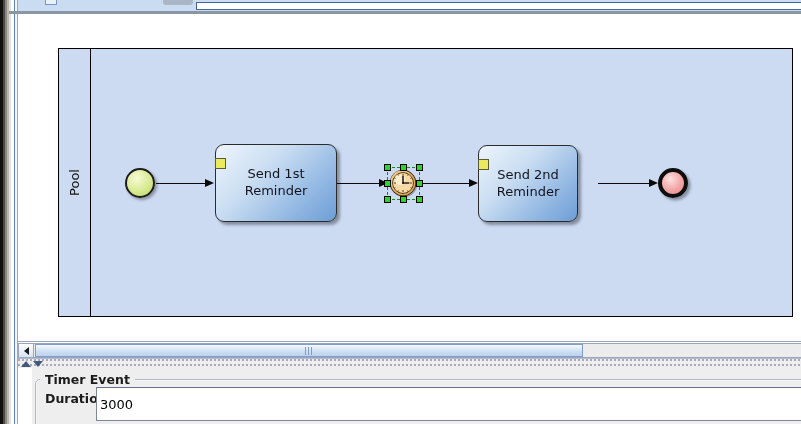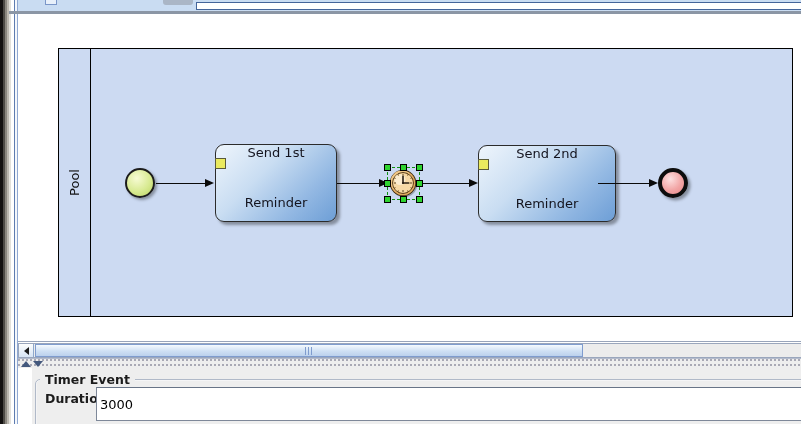--- a/index.html
+++ b/index.html
@@ -32,24 +32,24 @@
     background:radial-gradient(circle at 38% 32%,#f7fbd4,var(--start_event_fill,#d8ea92) 55%,#bdd666 95%);
     box-shadow:2px 2px 3px rgba(0,0,0,.35);}
   .end-event{position:absolute;left:640px;top:154px;width:30px;height:30px;border-radius:50%;
     border:4px solid #0d0d0d;box-sizing:border-box;
     background:radial-gradient(circle at 38% 32%,#fde0e0,var(--end_event_fill,#f2a5a5) 55%,#e88b8b 95%);
     box-shadow:2.5px 2.5px 3px rgba(0,0,0,.35);}
 
   .task{position:absolute;width:122px;height:78px;border-radius:9px;border:1px solid var(--task_border,#2b2b2b);box-sizing:border-box;
     background:linear-gradient(135deg,var(--task_gradient_top,#eef5fc) 0%,#c9ddf2 38%,#94b9e3 72%,var(--task_gradient_bottom,#6d9ed6) 100%);
     box-shadow:3px 3px 3px rgba(0,0,0,.35);
-    display:flex;flex-direction:column;align-items:center;justify-content:flex-start;
-    font-size:13px;line-height:1.3;color:#14141e;text-align:center;gap:33px;}
+    display:flex;flex-direction:column;align-items:center;justify-content:center;
+    font-size:13px;line-height:1.3;color:#14141e;text-align:center;}
   .task1{left:197px;top:130px;}
-  .task2{left:460px;top:131px;width:138px;height:77px;}
+  .task2{left:460px;top:131px;width:100px;height:77px;}
   .task-marker{position:absolute;left:-1px;top:13px;width:11px;height:11px;background:#eaea5e;border:1px solid #5a5a3a;box-sizing:border-box;}
 
   .flow{position:absolute;height:9px;}
   .flow .line{position:absolute;left:0;top:3.6px;height:1.6px;background:#0a0a0a;}
   .flow .head{position:absolute;top:0;width:0;height:0;border-top:4.5px solid transparent;border-bottom:4.5px solid transparent;border-left:9px solid #0a0a0a;}
   .f1{left:138px;top:165px;width:58px;} .f1 .line{width:49px;} .f1 .head{left:49px;}
   .f2{left:319px;top:165px;width:51px;} .f2 .line{width:42px;} .f2 .head{left:42px;}
   .f3{left:405px;top:165px;width:55px;} .f3 .line{width:46px;} .f3 .head{left:46px;}
   .f4{left:580px;top:165px;width:60px;} .f4 .line{width:51px;} .f4 .head{left:51px;}
 

